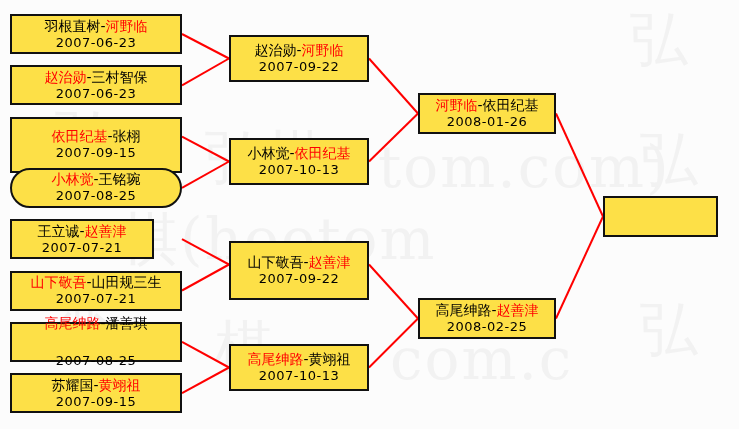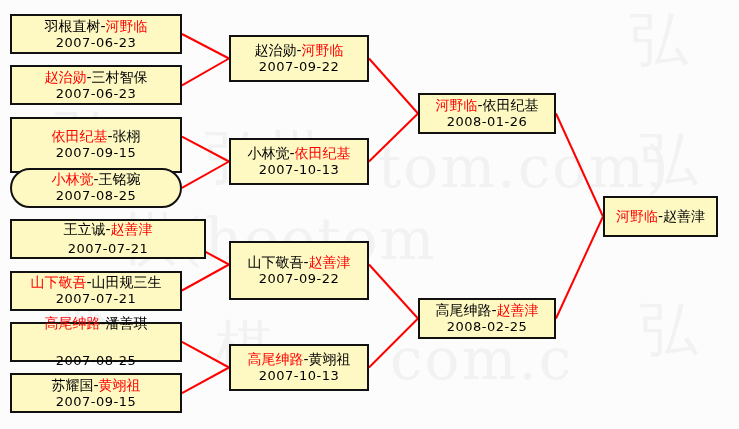--- a/index.html
+++ b/index.html
@@ -51,27 +51,27 @@
     left: 0; top: 0;
     z-index: 1;
     pointer-events: none;
   }
 
   
   .match {
     position: absolute;
     z-index: 2;
     box-sizing: border-box;
-    background: #fef9c3;
+    background: #fde047;
     border: 2px solid #111111;
     display: flex;
     flex-direction: column;
     align-items: center;
     justify-content: center;
-    padding: 0;
+    padding: 8px;
   }
   .players {
     font-size: 14px;
     line-height: 17px;
     white-space: nowrap;
     color: #000000;
   }
   .p-win  { color: #ff0000; }
   .p-lose { color: #000000; }
   .p-sep  { color: #000000; }
@@ -128,21 +128,21 @@
         <div class="date">2007-06-23</div>
       </div>
       <div class="match" style="left: 10px; top: 116.6px; width: 172px; height: 56px;">
         <div class="players"><span class="p-win">依田纪基</span><span class="p-sep">-</span><span class="p-lose">张栩</span></div>
         <div class="date">2007-09-15</div>
       </div>
       <div class="match" style="left: 10px; top: 167.9px; width: 172px; height: 40px; border-radius: 20px;">
         <div class="players"><span class="p-win">小林觉</span><span class="p-sep">-</span><span class="p-lose">王铭琬</span></div>
         <div class="date">2007-08-25</div>
       </div>
-      <div class="match" style="left: 10px; top: 219.2px; width: 196px; height: 40px; justify-content: space-between;">
+      <div class="match" style="left: 10px; top: 219.2px; width: 144px; height: 40px;">
         <div class="players"><span class="p-lose">王立诚</span><span class="p-sep">-</span><span class="p-win">赵善津</span></div>
         <div class="date">2007-07-21</div>
       </div>
       <div class="match" style="left: 10px; top: 270.5px; width: 172px; height: 40px;">
         <div class="players"><span class="p-win">山下敬吾</span><span class="p-sep">-</span><span class="p-lose">山田规三生</span></div>
         <div class="date">2007-07-21</div>
       </div>
       <div class="match" style="left: 10px; top: 321.8px; width: 172px; height: 40px; gap: 21px;">
         <div class="players"><span class="p-win">高尾绅路</span><span class="p-sep">-</span><span class="p-lose">潘善琪</span></div>
         <div class="date">2007-08-25</div>
@@ -169,17 +169,16 @@
       </div>
       <div class="match" style="left: 418px; top: 93px; width: 138px; height: 41px;">
         <div class="players"><span class="p-win">河野临</span><span class="p-sep">-</span><span class="p-lose">依田纪基</span></div>
         <div class="date">2008-01-26</div>
       </div>
       <div class="match" style="left: 418px; top: 298px; width: 138px; height: 41px;">
         <div class="players"><span class="p-lose">高尾绅路</span><span class="p-sep">-</span><span class="p-win">赵善津</span></div>
         <div class="date">2008-02-25</div>
       </div>
       <div class="match" style="left: 603px; top: 196px; width: 115px; height: 41px;">
-        <div class="players"><span class="p-win">河野临</span><span class="p-sep">-</span><span class="p-lose">赵善津</span></div>
       </div>
     </div>
 
 </div>
 
 </body></html>

